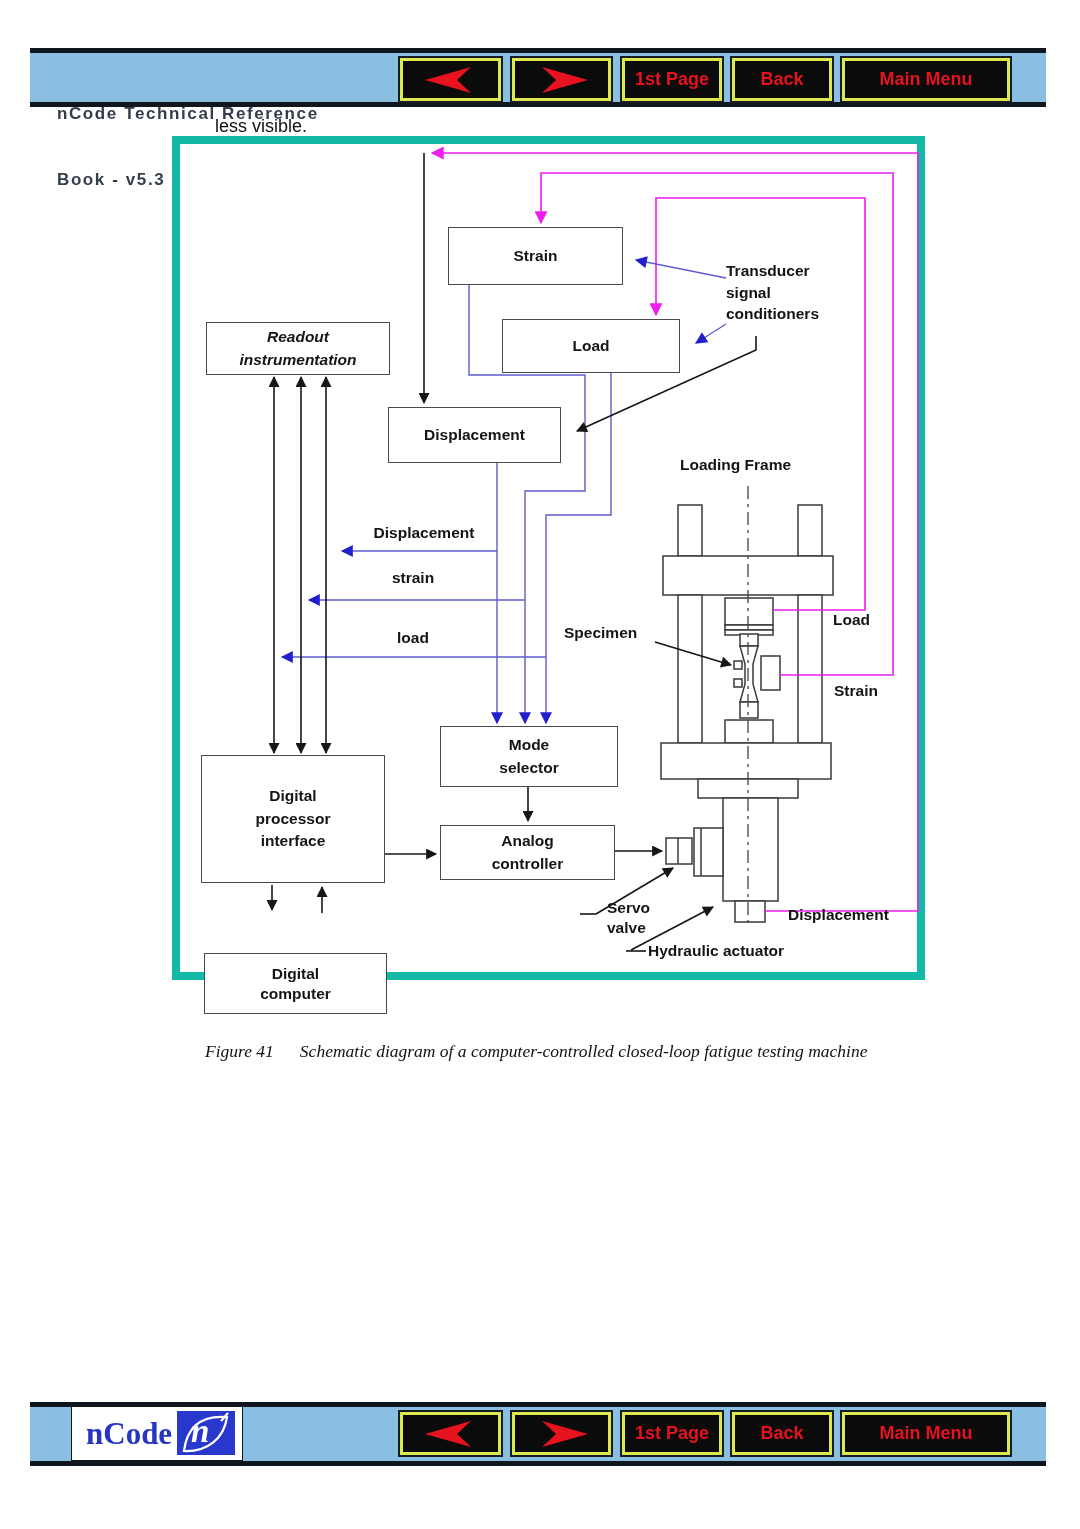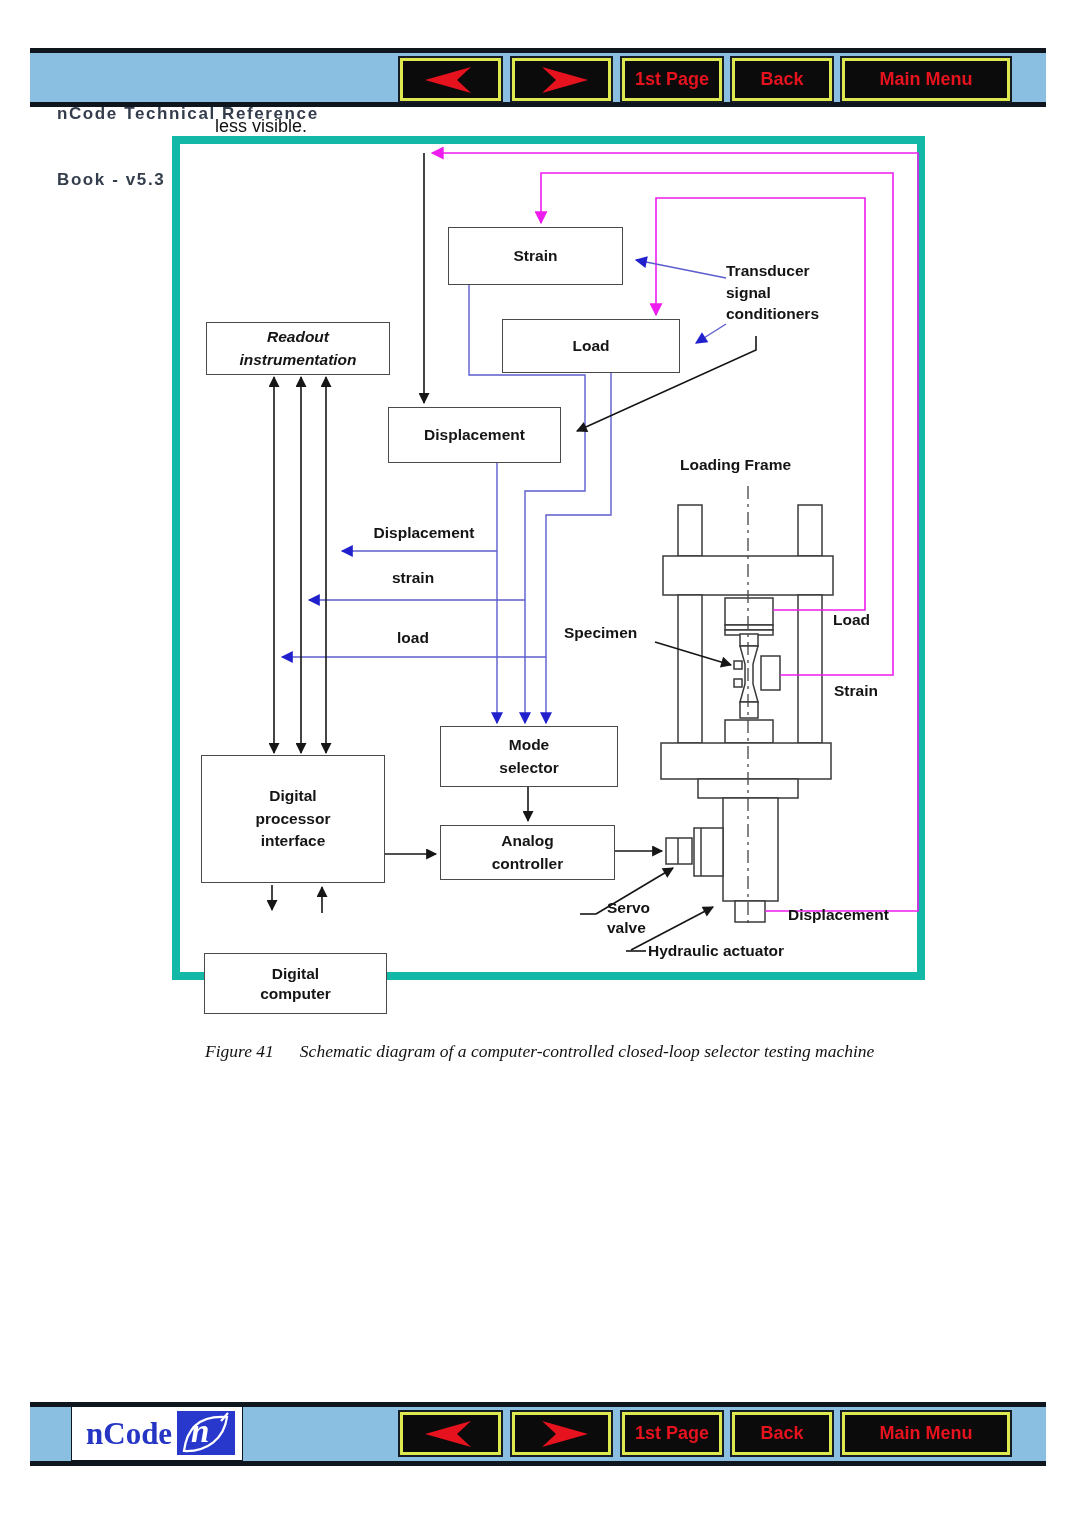--- a/index.html
+++ b/index.html
@@ -196,21 +196,21 @@
   <div class="dlab" style="left:608px;top:760px;">Displacement</div>
   <div class="dlab" style="left:427px;top:754px;width:62px;line-height:1.3;">Servo valve</div>
   <div class="dlab" style="left:468px;top:796px;">Hydraulic actuator</div>
 
   <div class="dlab" style="left:183px;top:378px;width:122px;text-align:center;">Displacement</div>
   <div class="dlab" style="left:198px;top:423px;width:70px;text-align:center;">strain</div>
   <div class="dlab" style="left:203px;top:483px;width:60px;text-align:center;">load</div>
 </div>
 
 <div class="caption">
-  <span class="fig">Figure 41</span><span>Schematic diagram of a computer-controlled closed-loop selector testing machine</span>
+  <span class="fig">Figure 41</span><span>Schematic diagram of a computer-controlled closed-loop fatigue testing machine</span>
 </div>
 
 <div class="bar" style="left:30px;top:1402px;width:1016px;height:64px;"></div>
 <div class="logobox" style="left:71px;top:1406px;width:172px;height:55px;">
   <span class="logotext">nCode</span>
   <div class="logosq">
     <svg width="58" height="44" viewBox="0 0 58 44" style="position:absolute;left:0;top:0;">
       <path d="M7,40 C10,16 24,4 50,6 C47,28 30,41 7,40 Z" fill="none" stroke="#ffffff" stroke-width="2.2"></path>
       <line x1="44" y1="10" x2="51" y2="2" stroke="#ffffff" stroke-width="2.2"></line>
     </svg>

